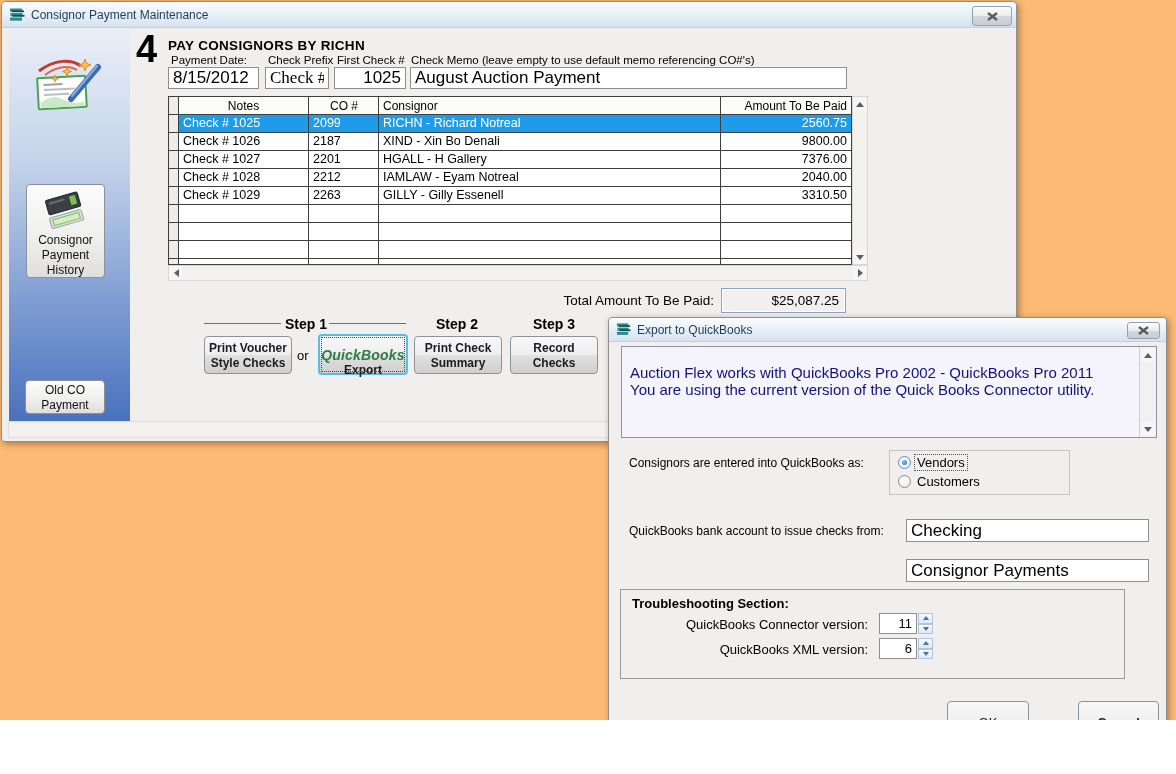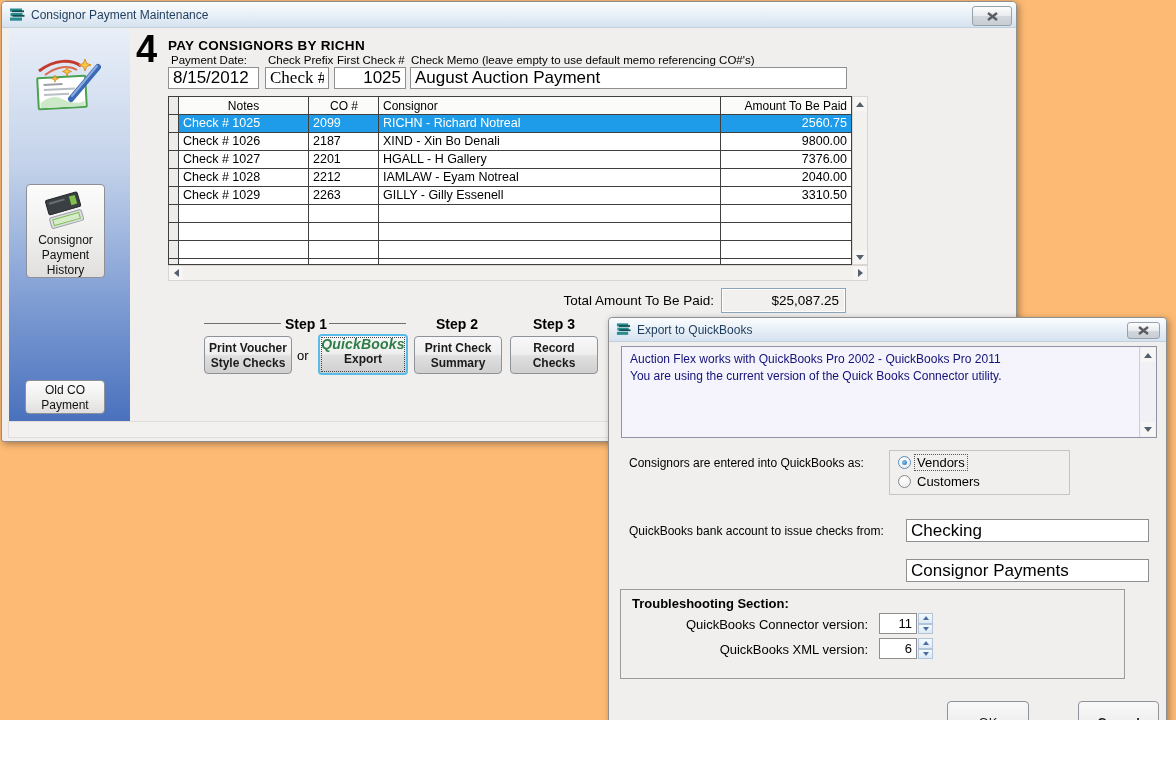--- a/index.html
+++ b/index.html
@@ -73,32 +73,32 @@
 
   .steplab { position:absolute; top:314px; font-size:14px; font-weight:bold; color:#000; }
   .stepline { position:absolute; top:321px; height:0; border-top:1px solid #6f6f6f; }
 
   .btn { border:1px solid #8e9299; border-radius:4px; color:#1b1b1b; font-weight:bold; font-size:12px;
     background:linear-gradient(180deg,#f8f8f8,#eeeeee 48%,#e0e0e0 52%,#cfcfcf); text-align:center; cursor:default;
     font-family:"Liberation Sans",sans-serif; }
   .stepbtn { position:absolute; top:334px; width:88px; height:38px; line-height:15px; padding-top:4px; }
   .qbbtn { position:absolute; left:316px; top:332px; width:90px; height:41px; border:2px solid #59bce8; border-radius:4px;
     background:linear-gradient(180deg,#f8f8f8,#eeeeee 48%,#e0e0e0 52%,#cfcfcf);
-    outline:1px dotted #444; outline-offset:-4px; text-align:center; padding-top:0; cursor:default; }
+    outline:1px dotted #444; outline-offset:-4px; text-align:center; padding-top:11px; cursor:default; }
   .qb1 { font-size:14px; font-weight:bold; font-style:italic; color:#2e7d46; letter-spacing:.2px; }
   .qb2 { font-size:12px; font-weight:bold; color:#1b1b1b; }
   .ortext { position:absolute; left:295px; top:346px; font-size:13px; color:#000; }
 
   
   #dialog { left:608px; top:317px; width:559px; height:449px; border-radius:4px 4px 3px 3px; }
   #dialog .titlebar { height:24px; }
   #dialog .closebtn { right:6px; width:33px; height:17px; }
 
   .infobox { position:absolute; left:12px; top:28px; width:536px; height:92px; background:#f5f4fc; border:1px solid #8d93a3; }
-  .infotext { position:absolute; left:8px; top:4px; right:24px; font-size:12px; line-height:17px; color:#12127a; }
+  .infotext { position:absolute; left:8px; top:17px; right:24px; font-size:15px; line-height:17px; color:#12127a; }
   .iv-sb { position:absolute; right:0; top:0; width:17px; height:90px; background:#f1f0f4; border-left:1px solid #cfcdd8; }
 
   .dlabel { position:absolute; font-size:12px; color:#000; white-space:nowrap; }
   .groupbox { position:absolute; border:1px solid #c6c4c0; background:#f0efee; }
   .radiorow { position:absolute; display:flex; align-items:center; gap:4px; cursor:default; }
   .radio { position:relative; width:13px; height:13px; border-radius:50%; border:1px solid #8a8a8a;
     background:radial-gradient(circle at 40% 35%,#ffffff,#e8e8e8); flex:0 0 auto; }
   .radio.checked { border-color:#5a8cc0; }
   .radio.checked::after { content:""; position:absolute; left:3px; top:3px; width:5px; height:5px; border-radius:50%;
     background:radial-gradient(circle at 35% 35%,#7fc1ea,#2a6fb8); }

